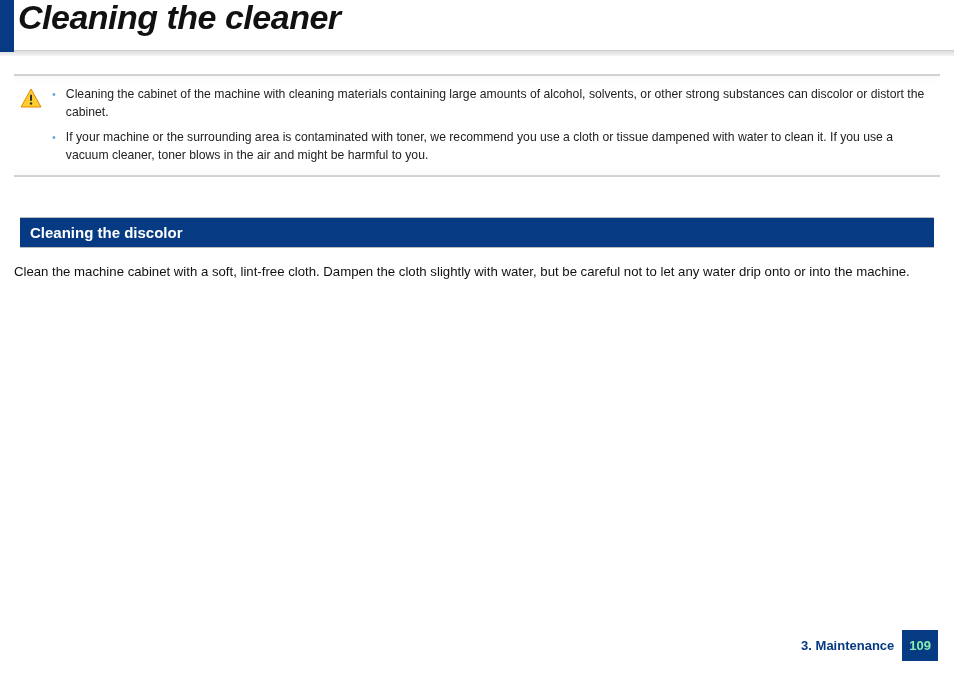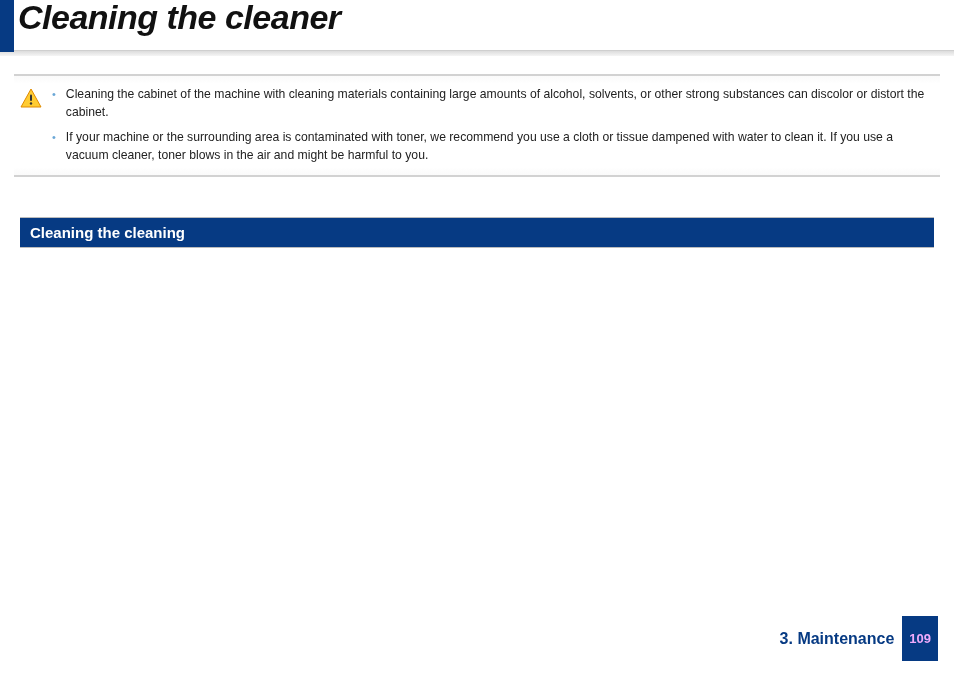--- a/index.html
+++ b/index.html
@@ -21,22 +21,22 @@
   .note-list li { display: flex; align-items: flex-start; margin-bottom: 8px; }
   .note-list li:last-child { margin-bottom: 0; }
   .bullet-dot { color: #6aa7d6; font-size: 11px; margin-right: 10px; margin-top: 1px; flex-shrink: 0; }
 
   .section-header { background: #063a83; color: #fff; font-weight: 700; font-size: 15px; padding: 6px 10px; margin: 0 0 14px 0; border: 1px solid #bcbcbc; border-left: none; border-right: none; }
   .section-wrap { padding: 0 6px; }
 
   .body-text { font-size: 13.2px; line-height: 1.5; color: #111; padding: 0 0 0 0; }
 
   .footer { position: absolute; bottom: 14px; right: 16px; display: flex; align-items: center; gap: 8px; }
-  .chapter { font-size: 16px; font-weight: 700; color: #063a83; }
-  .pagenum { background: #063a83; color: #f0abfc; font-weight: 700; font-size: 13px; padding: 15px 7px; }
+  .chapter { font-size: 13px; font-weight: 700; color: #063a83; }
+  .pagenum { background: #063a83; color: #86efac; font-weight: 700; font-size: 13px; padding: 8px 7px; }
 </style>
 </head>
 <body>
 
 <div class="title-bar">
   <div class="title-sidebar"></div>
   <h1 class="page-title">Cleaning the cleaner</h1>
 </div>
 <div class="title-underline"></div>
 
@@ -57,21 +57,22 @@
         <span>Cleaning the cabinet of the machine with cleaning materials containing large amounts of alcohol, solvents, or other strong substances can discolor or distort the cabinet.</span>
       </li>
       <li>
         <span class="bullet-dot">•</span>
         <span>If your machine or the surrounding area is contaminated with toner, we recommend you use a cloth or tissue dampened with water to clean it. If you use a vacuum cleaner, toner blows in the air and might be harmful to you.</span>
       </li>
     </ul>
   </div>
 
   <div class="section-wrap">
-    <div class="section-header">Cleaning the cleaning</div>
+    <div class="section-header">Cleaning the discolor</div>
   </div>
+  <p class="body-text">Clean the machine cabinet with a soft, lint-free cloth. Dampen the cloth slightly with water, but be careful not to let any water drip onto or into the machine.</p>
 
 </div>
 
 <div class="footer">
   <span class="chapter">3. Maintenance</span>
   <span class="pagenum">109</span>
 </div>
 
 </body></html>

